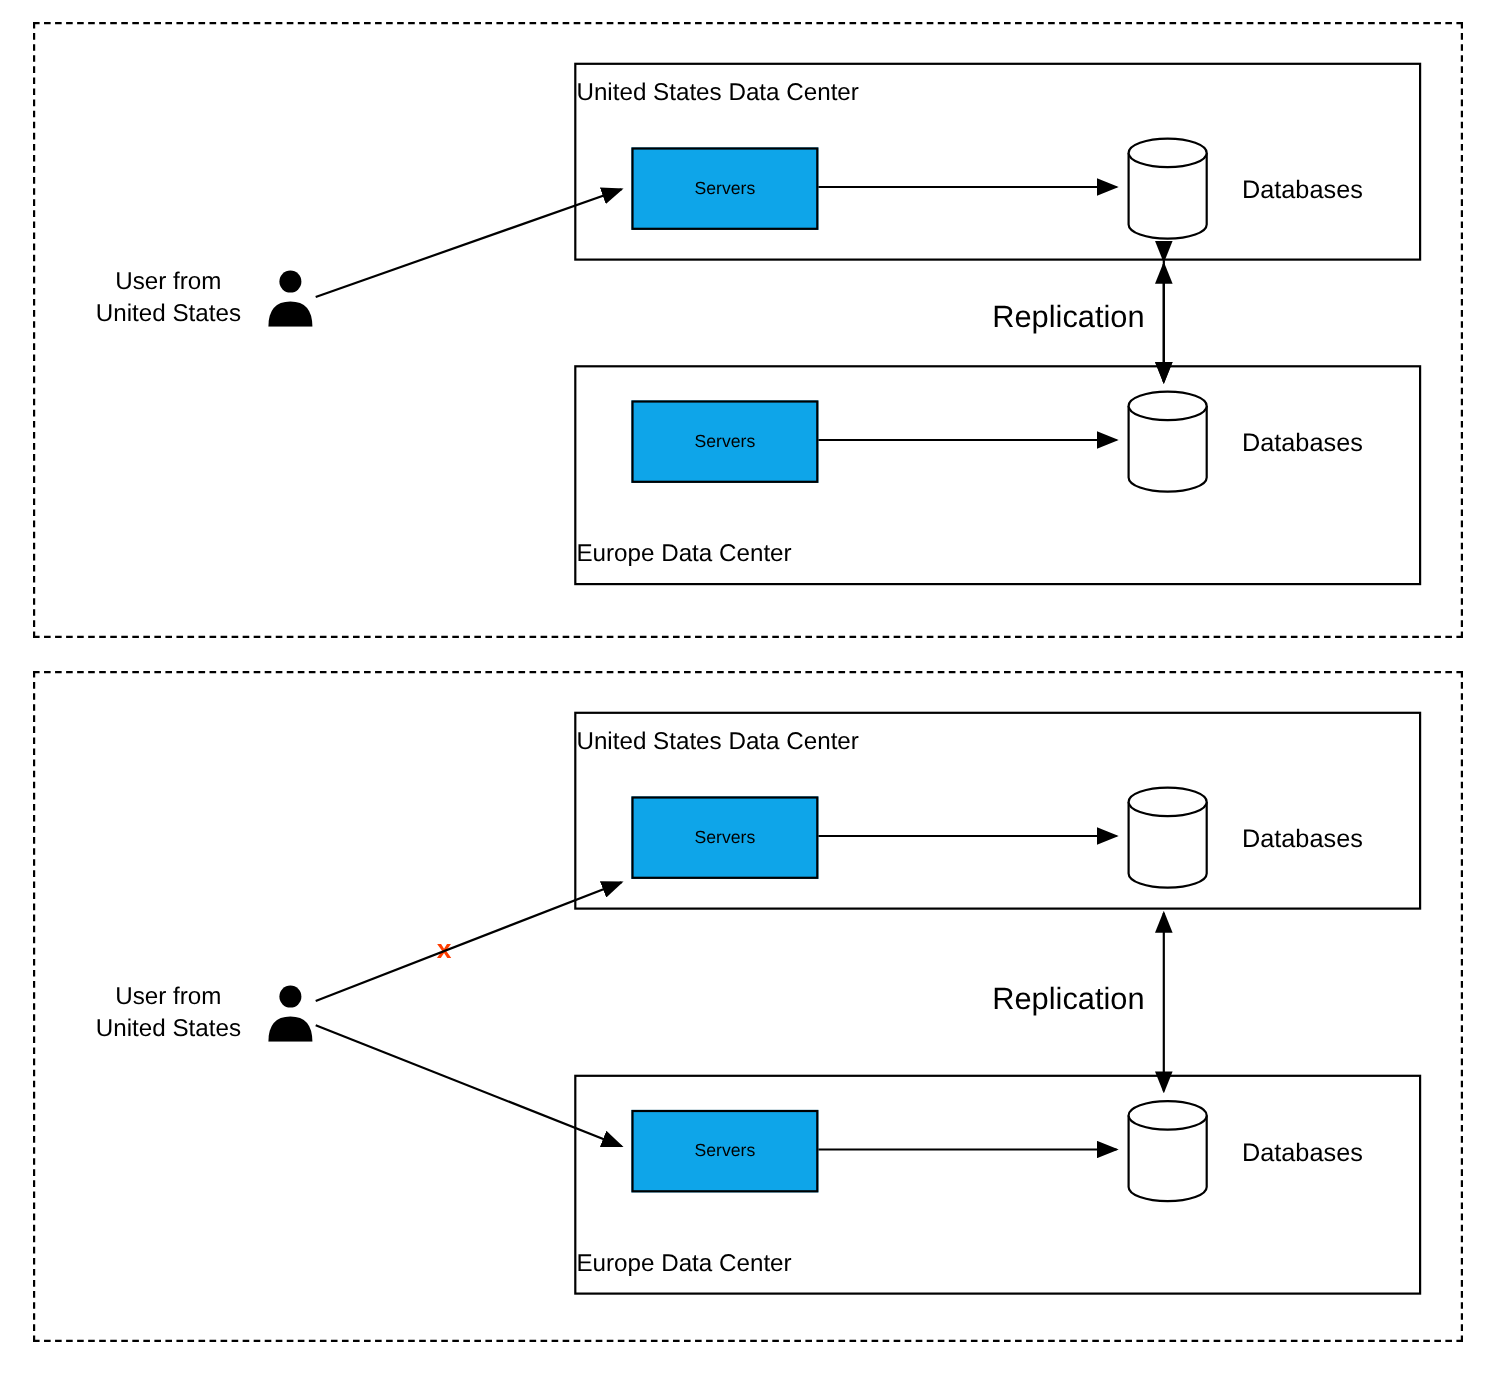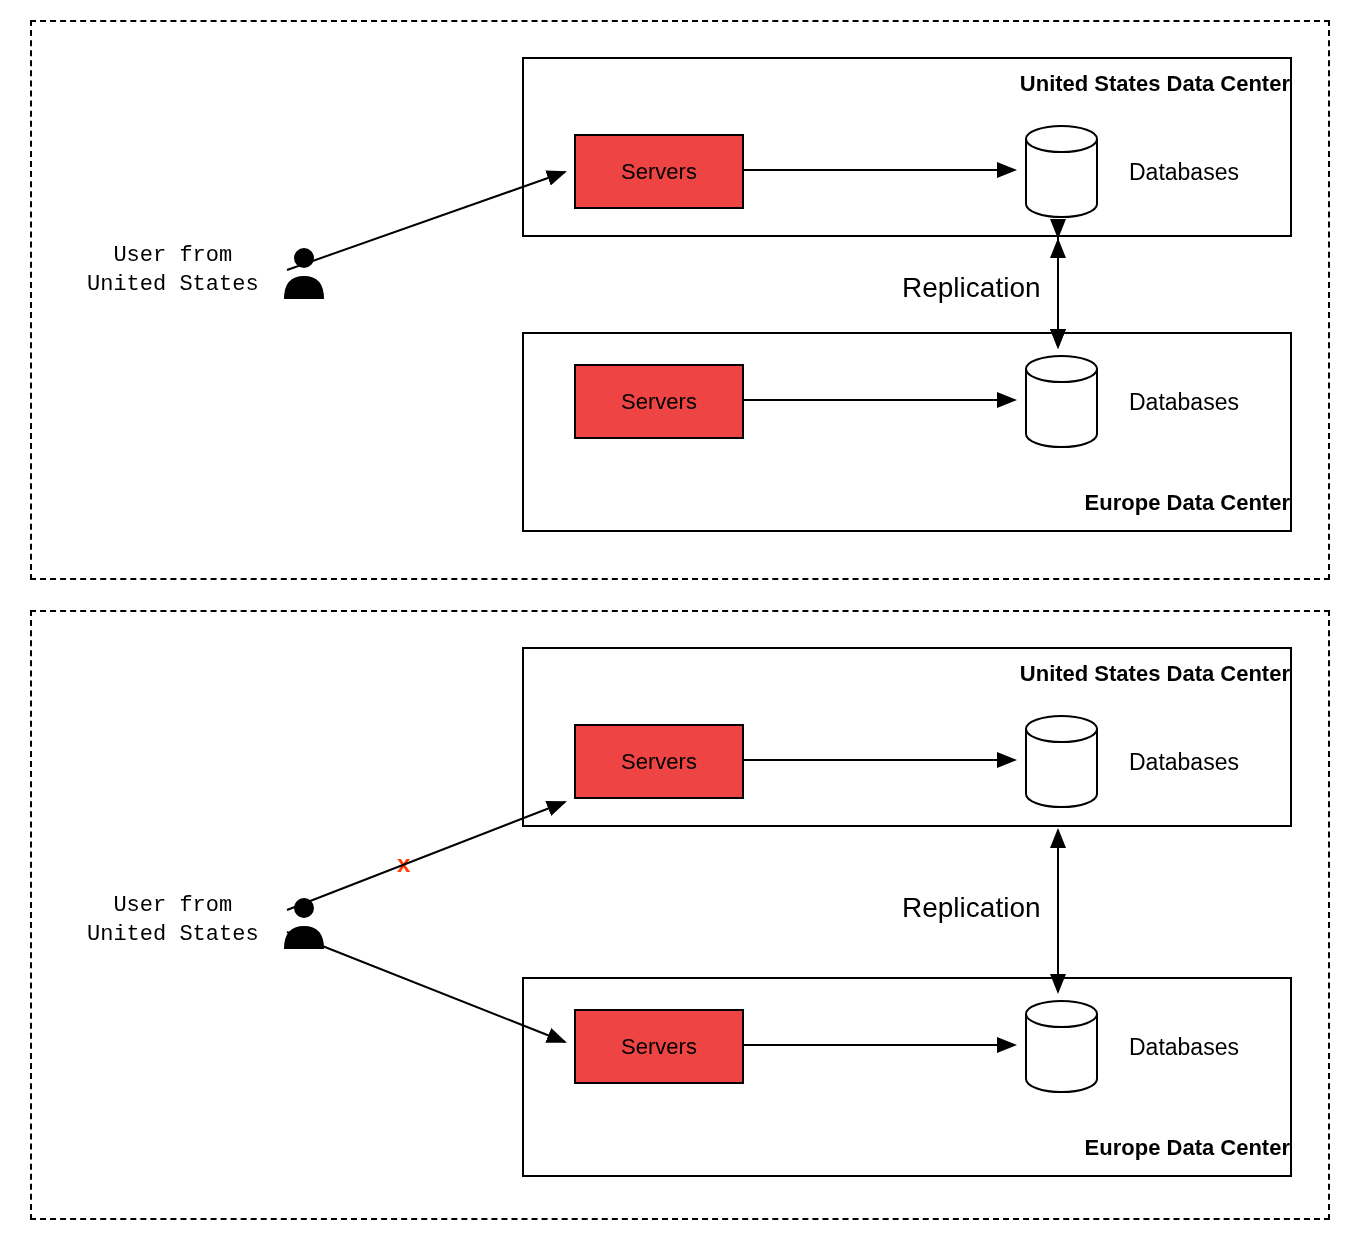--- a/index.html
+++ b/index.html
@@ -15,51 +15,49 @@
       width: 1300px;
       position: relative;
       background: #fff;
     }
     .panel-1 { height: 560px; margin-bottom: 30px; }
     .panel-2 { height: 610px; }
 
     .user-block {
       position: absolute;
       display: flex;
-      align-items: flex-end;
+      align-items: flex-start;
       gap: 20px;
-      font-family: Liberation Mono, monospace;
     }
     .user-label {
       font-size: 22px;
       text-align: center;
       line-height: 1.3;
     }
     .user-icon svg { display:block; }
 
     .dc-box {
       position: absolute;
       border: 2px solid #000;
       background: #fff;
     }
     .dc-title {
       position: absolute;
       font-size: 22px;
-      text-align: right;
+      text-align: left;
       white-space: nowrap;
-      font-weight: bold;
     }
     .servers-box {
       position: absolute;
       border: 2px solid #000;
-      background: #ef4444;
+      background: #0ea5e9;
       display: flex;
       align-items: center;
       justify-content: center;
-      font-size: 22px;
+      font-size: 16px;
     }
     .db-label {
       position: absolute;
       font-size: 23px;
     }
     .db-cyl {
       position: absolute;
     }
     .repl-label {
       position: absolute;

